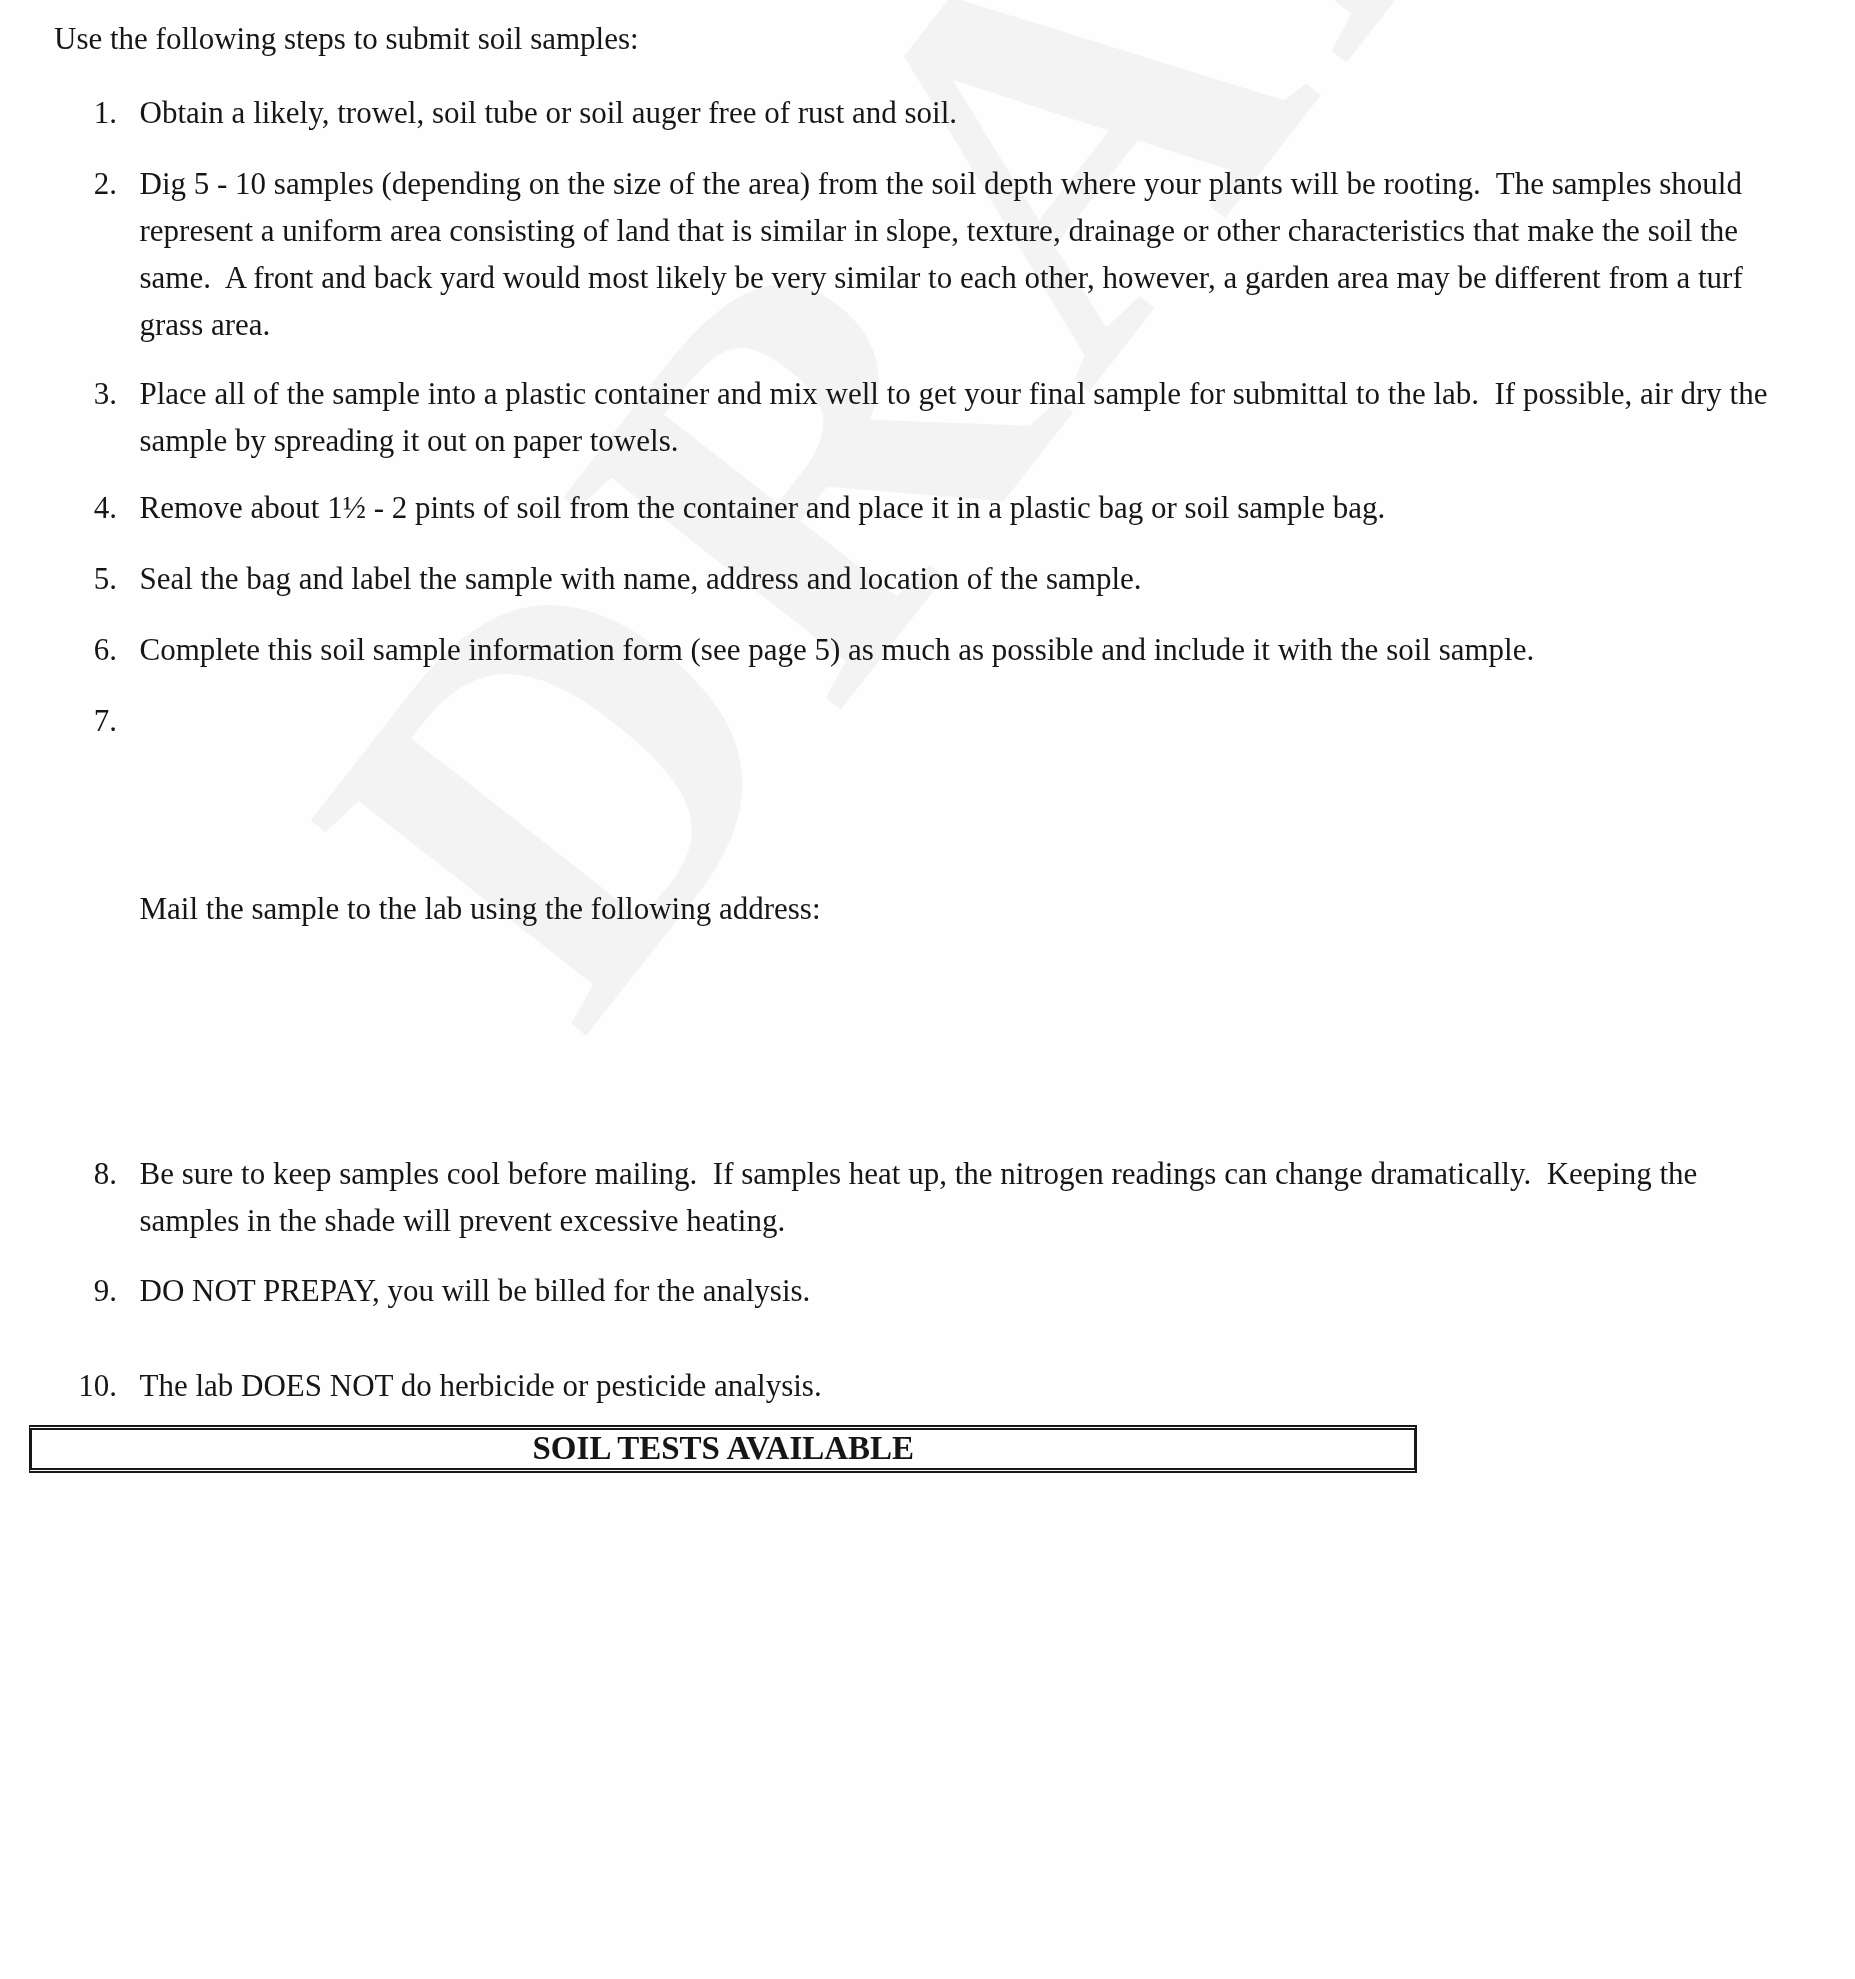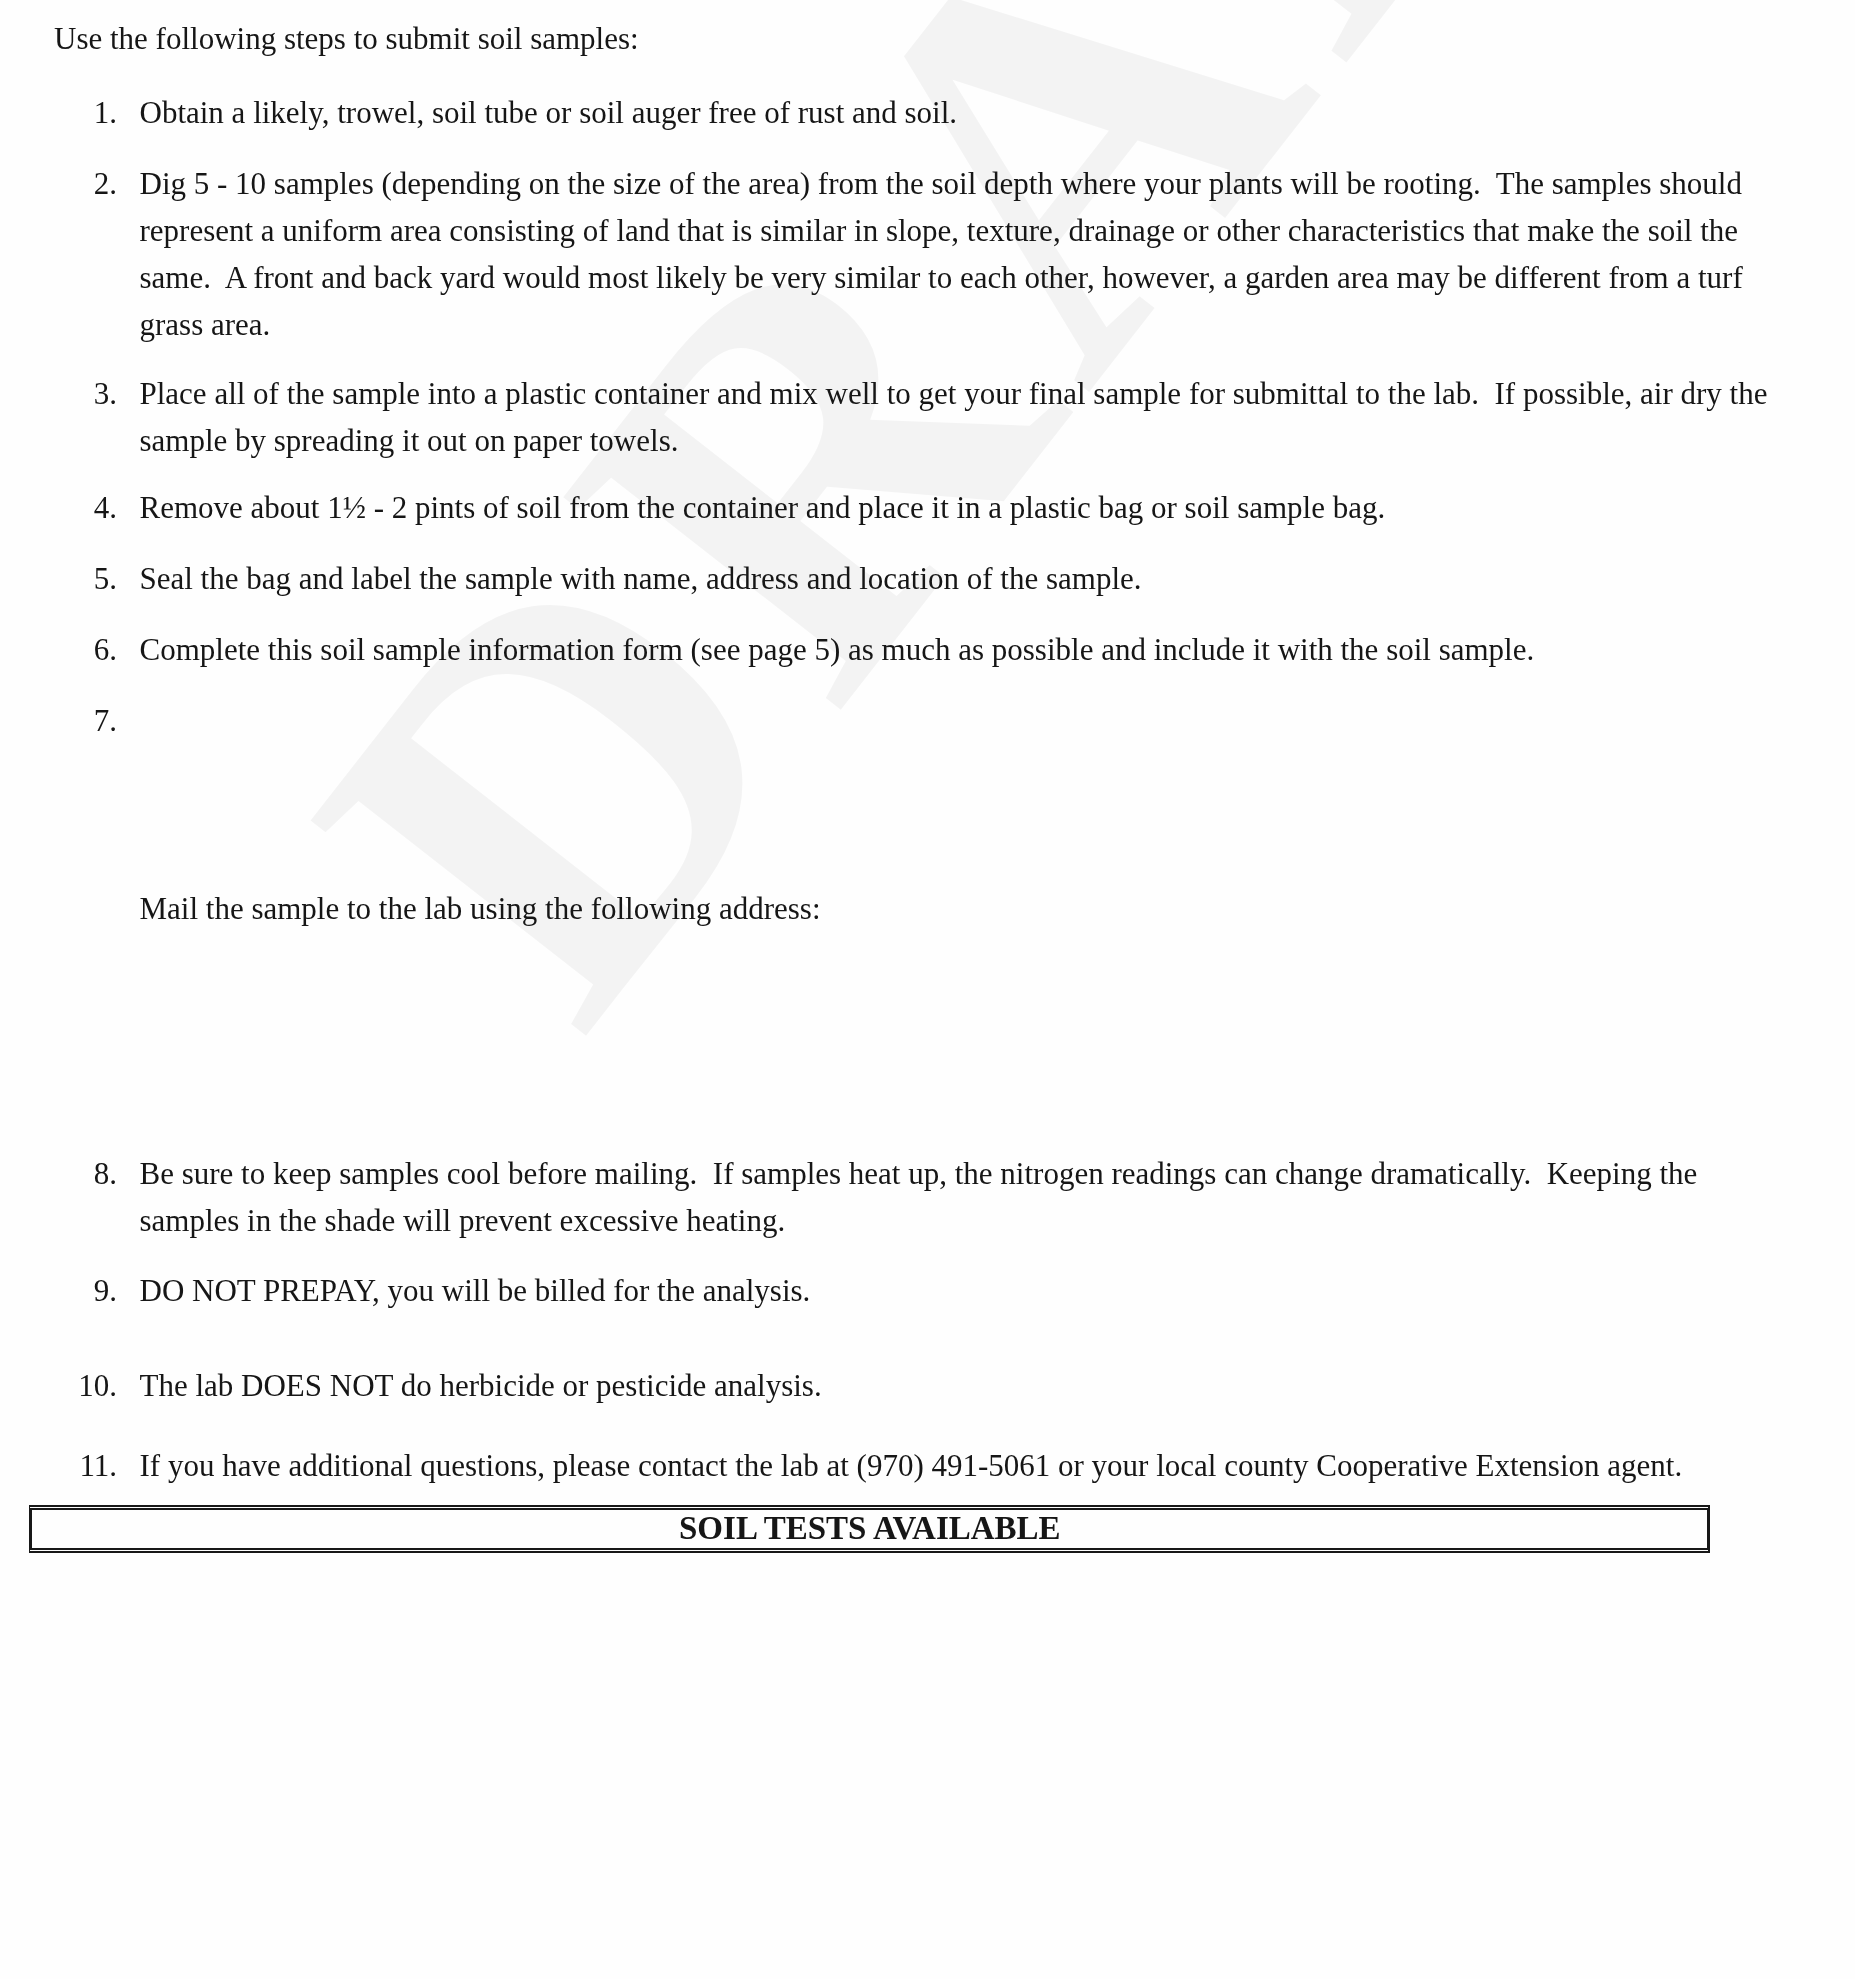--- a/index.html
+++ b/index.html
@@ -24,21 +24,21 @@
   .txt{margin-left:22.5px; flex:1; white-space:pre-wrap;}
   .s1{margin-top:27.6px}.s2{margin-top:24px}.s3{margin-top:22px}
   .s4{margin-top:20px}.s5{margin-top:23.4px}.s6{margin-top:24px}
   .s7{margin-top:24px}.s8{margin-top:30px}.s9{margin-top:23.4px}
   .s10{margin-top:48px}.s11{margin-top:33px}
   .s7row{display:flex;}
   .s7left{width:860px; white-space:pre-wrap;}
   .addr{font-weight:bold; white-space:pre-wrap;}
   .ul{text-underline-offset:5px;}
   .banner{
-    margin:16px 0 0 -16.7px; width:1681px; box-sizing:border-box;
+    margin:16px 0 0 -16.7px; width:1388px; box-sizing:border-box;
     border:3.3px solid #181818; border-top:5.8px double #181818; border-bottom:5.8px double #181818;
     text-align:center; font-weight:bold; font-size:33px; line-height:35px;
     padding:0.8px 0 1.7px;
   }
 </style>
 </head>
 <body>
 
 <div class="page">
   <div class="watermark">DRAFT</div>
@@ -95,22 +95,18 @@
     <div class="step s9">
       <span class="num">9.</span>
       <div class="txt">DO NOT PREPAY, you will be billed for the analysis.</div>
     </div>
 
     <div class="step s10">
       <span class="num">10.</span>
       <div class="txt"><span>The lab </span><span class="ul">DOES NOT</span><span> do herbicide or pesticide analysis.</span></div>
     </div>
 
-    <div class="step s11">
-      <span class="num">11.</span>
-      <div class="txt">If you have additional questions, please contact the lab at (970) 491-5061 or your local county Cooperative Extension agent.</div>
-    </div>
 
     <div class="banner">SOIL TESTS AVAILABLE</div>
 
   </div>
 </div>
 
 
 </body></html>

